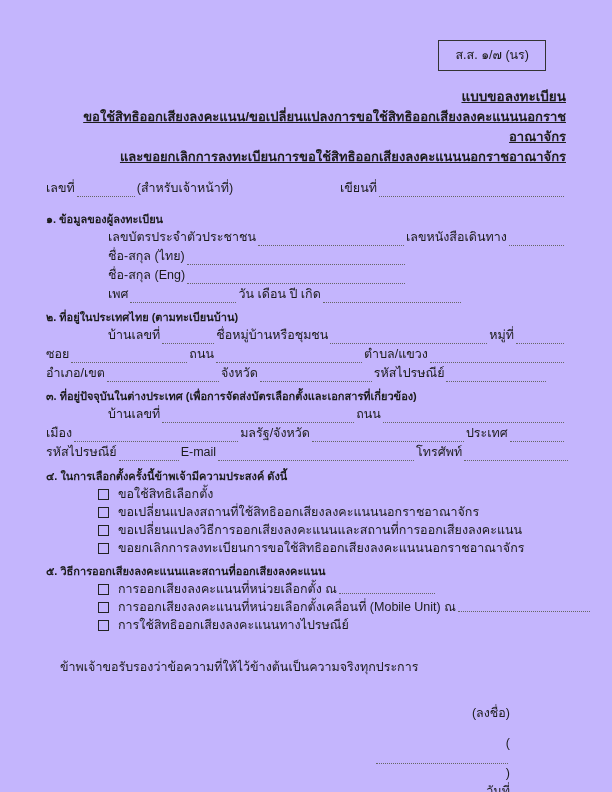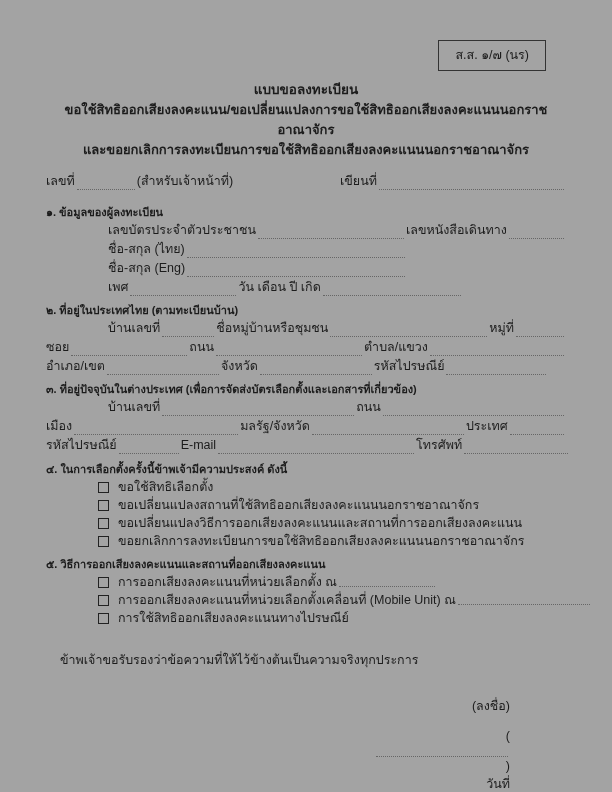--- a/index.html
+++ b/index.html
@@ -1,34 +1,34 @@
 <!DOCTYPE html>
 <html><head>
 <meta charset="utf-8">
 <style>
   * { margin:0; padding:0; box-sizing:border-box; }
   html,body { background:#e9e9e9; }
   .page {
     position:relative;
     width:612px; height:792px;
     margin:0 auto;
-    background:#a3a3a3;
+    background:#c4b5fd;
     color:#1c1c1c;
     font-family:"Liberation Sans", sans-serif;
     font-size:12.5px;
     padding:40px 46px 0 46px;
   }
   .code-box-wrap { text-align:right; margin-right:20px; }
   .code-box {
     display:inline-block;
     border:1px solid #333;
     padding:4px 16px 5px 16px;
     font-size:12.5px;
   }
-  .title-block { text-align:center; margin-top:9px; font-weight:bold; }
+  .title-block { text-align:right; margin-top:16px; font-weight:bold;text-decoration:underline; }
   .title-block .t1 { font-size:13.5px; line-height:20px; }
   .title-block .t2, .title-block .t3 { font-size:13px; line-height:20px; }
 
   .row { display:flex; align-items:flex-end; line-height:18px; white-space:nowrap; }
   .dots {
     display:inline-block;
     border-bottom:1.5px dotted #666;
     height:12px;
     margin:0 2px;
     flex:none;

